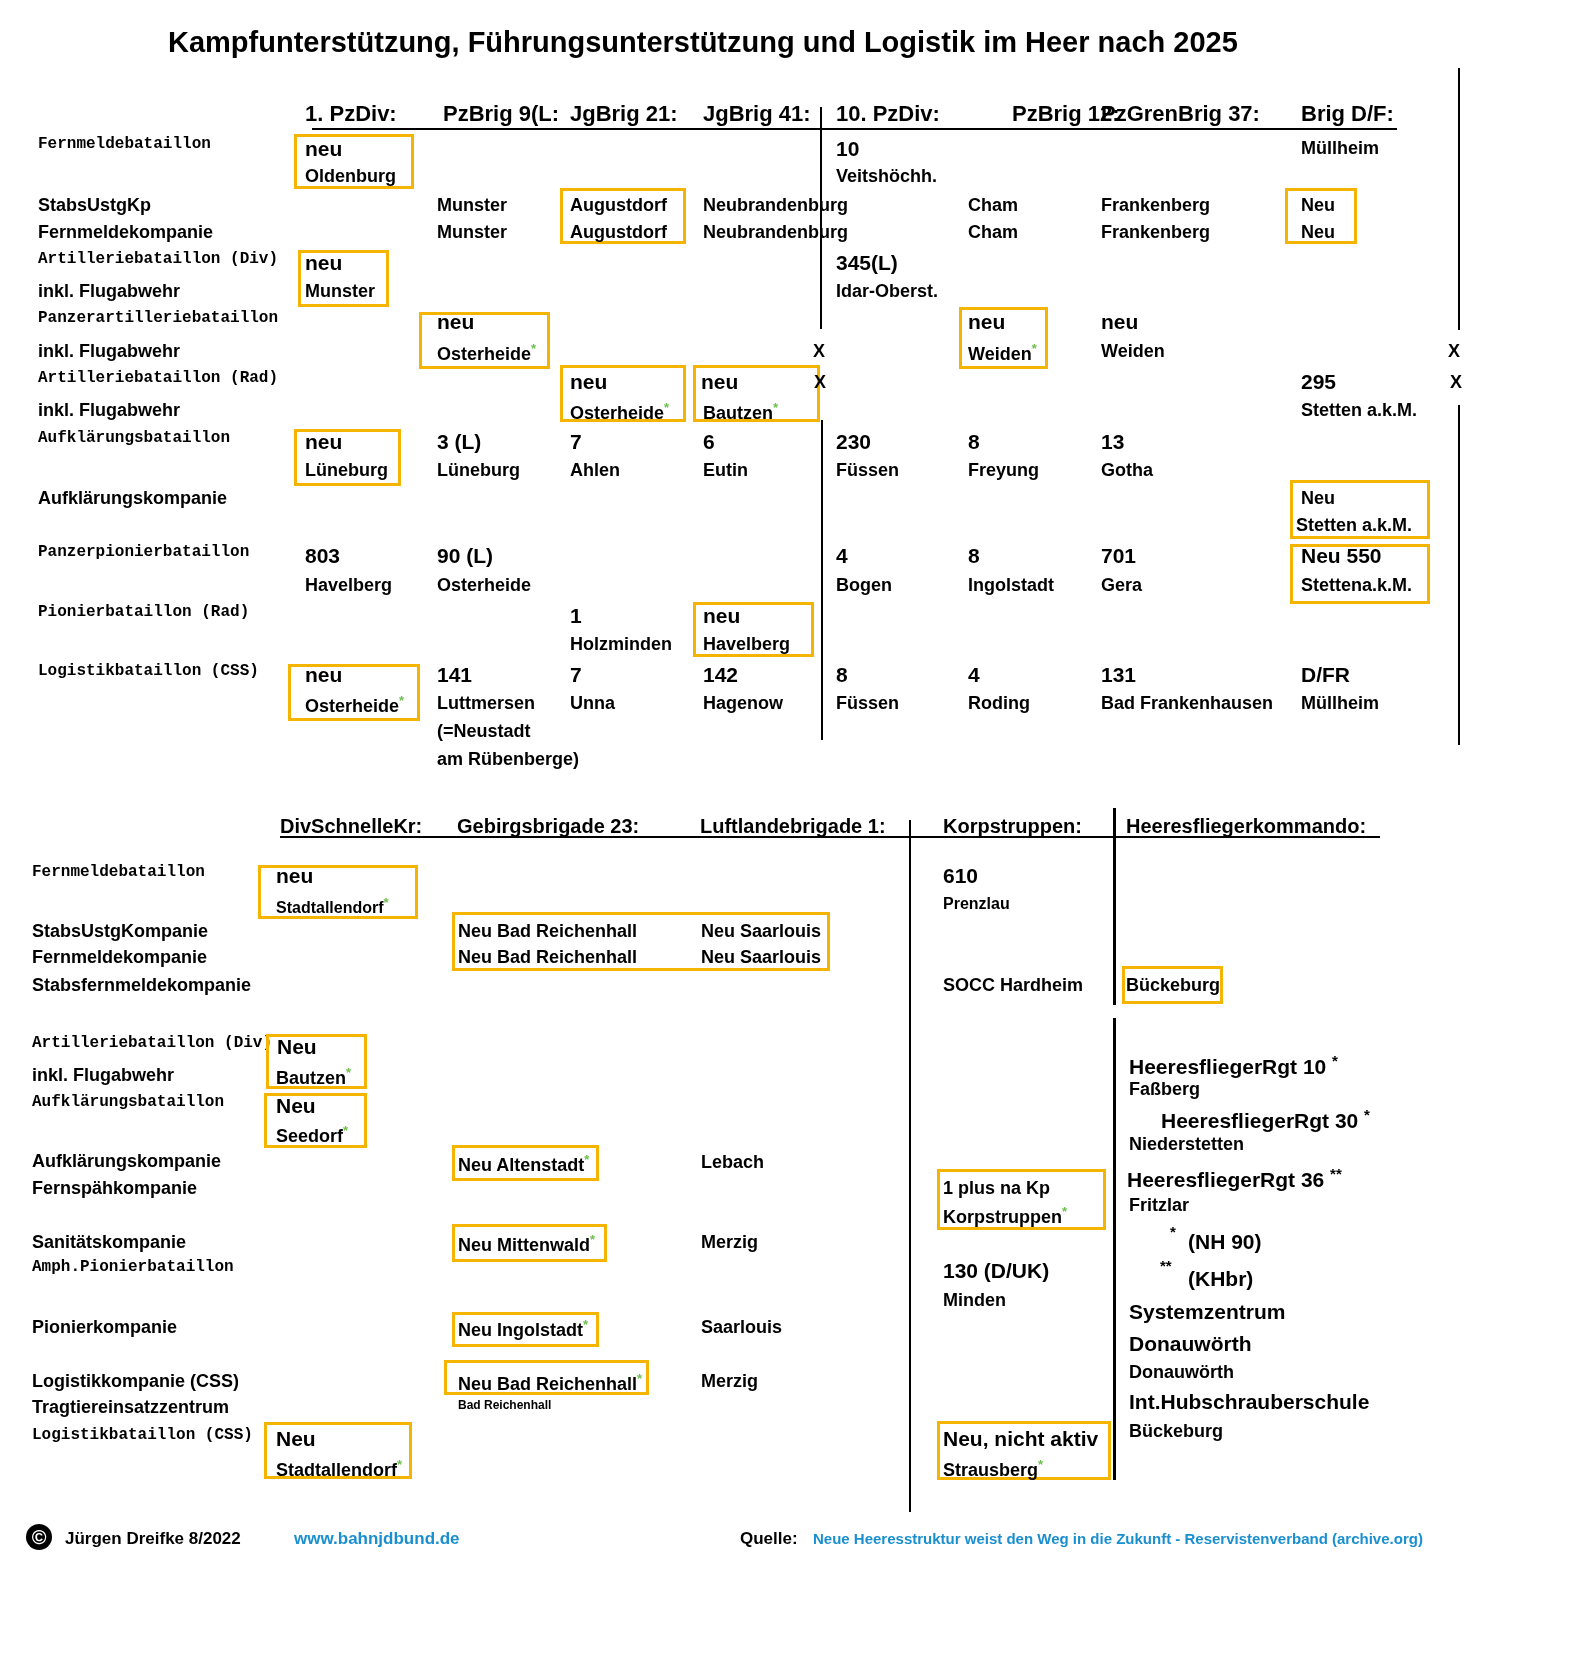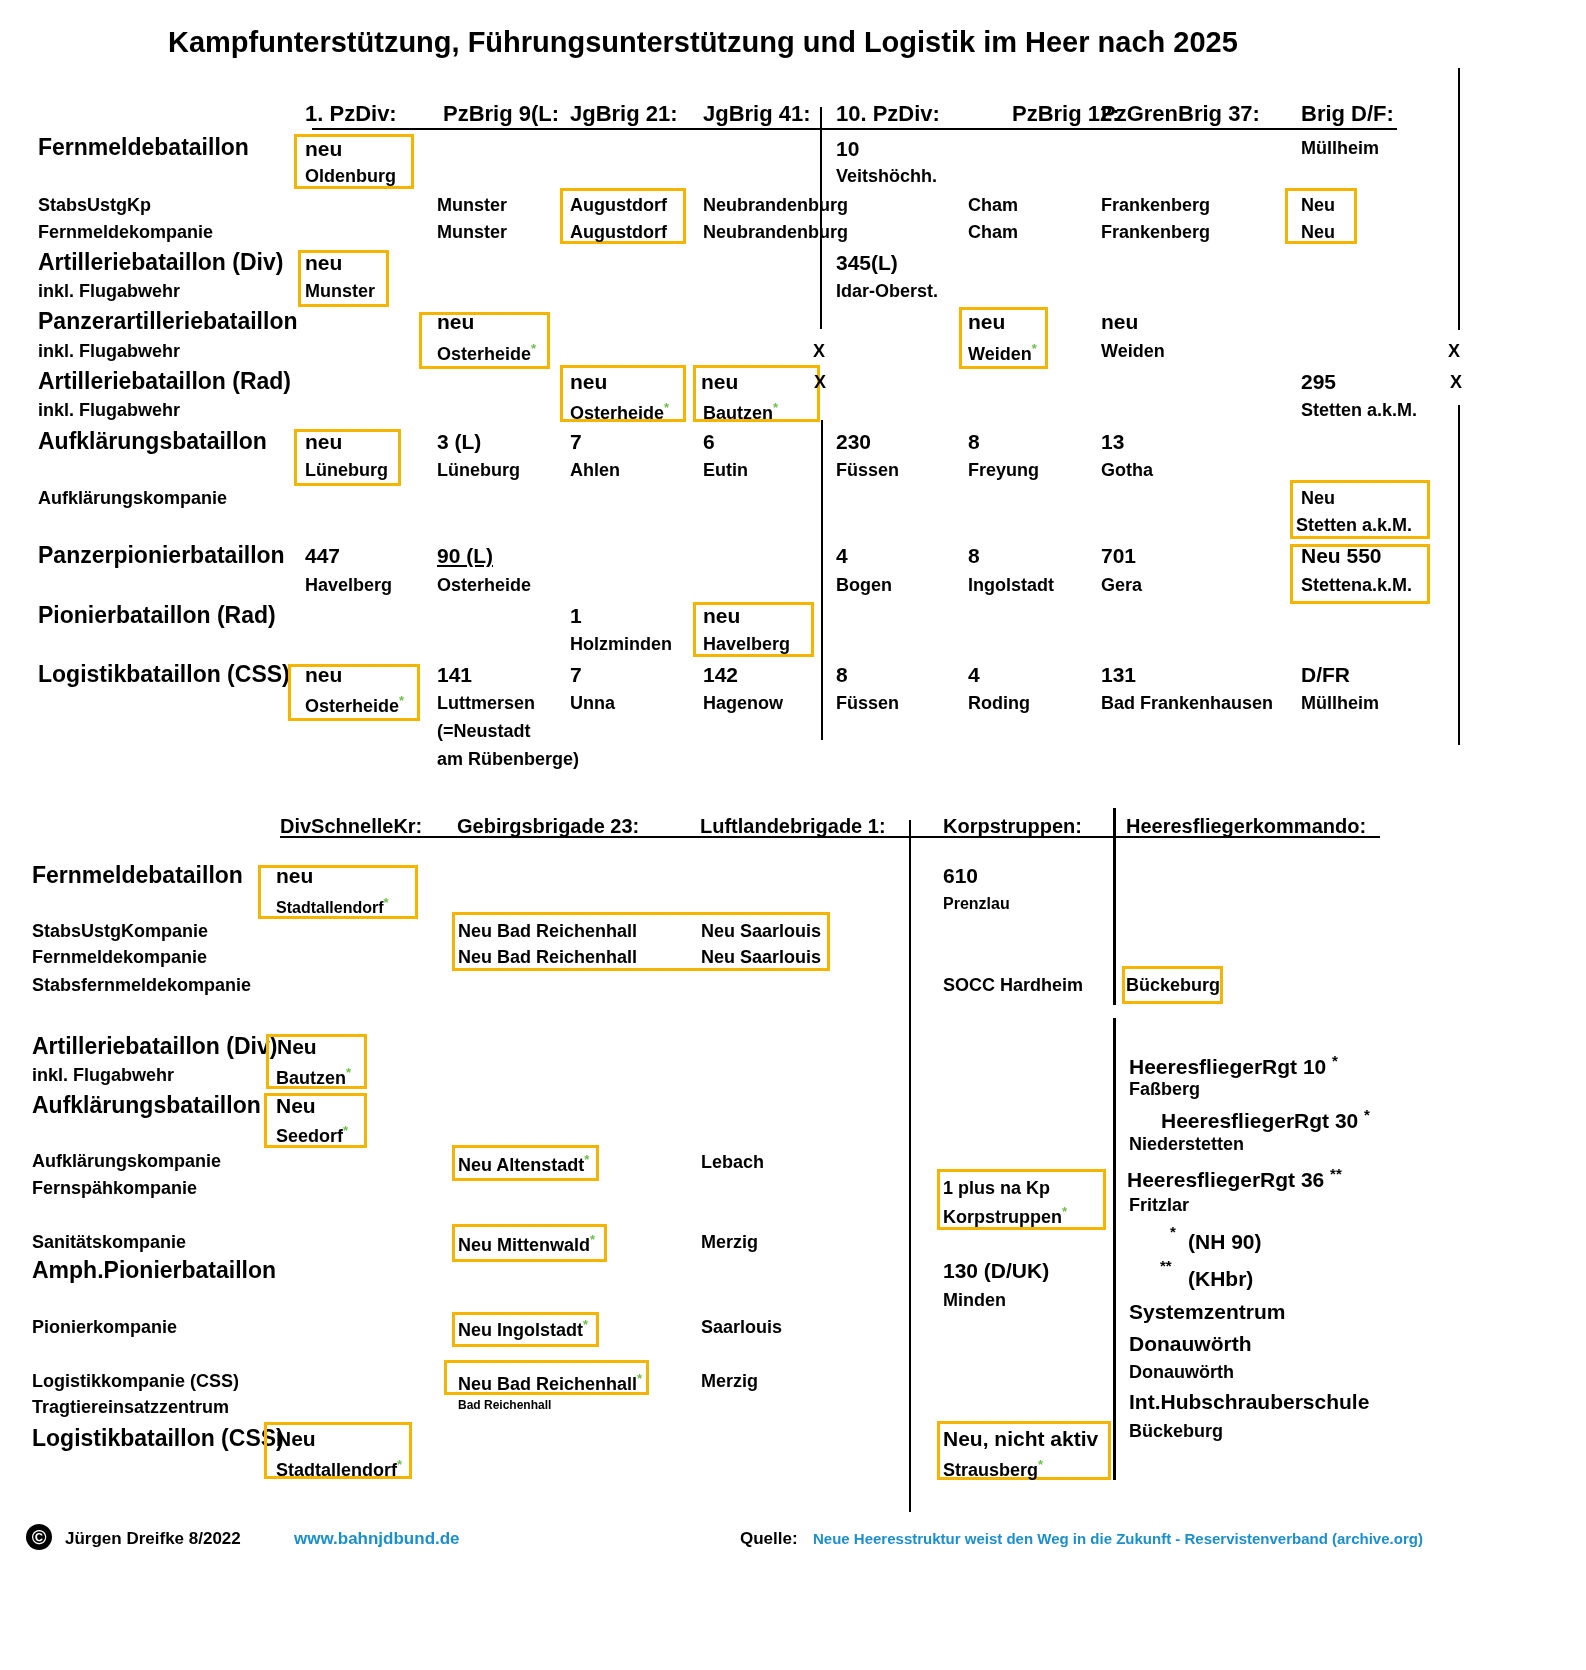--- a/index.html
+++ b/index.html
@@ -1,20 +1,20 @@
 <!DOCTYPE html>
 <html><head>
 <meta charset="utf-8">
 <style>
   html, body { margin:0; padding:0; background:#ffffff; }
   body { width:1586px; height:1670px; position:relative; overflow:hidden;
          font-family:"Liberation Sans", "DejaVu Sans", sans-serif; color:#000; }
   .t { position:absolute; white-space:nowrap; font-weight:bold; line-height:1; }
   .title { font-size:29px; }
-  .h1 { font-size:23px; }
+  .h1 { font-size:16px;font-family:Liberation Mono, monospace; }
   .h3 { font-size:18px; }
   .cell { font-size:21px; }
   .cell2 { font-size:18px; }
   .hdr { font-size:22px; }
   .hdr2 { font-size:20px; }
   .box { position:absolute; border:3px solid #f5b400; box-sizing:border-box; }
   .ast { color:#6cc04a; font-size:13px; vertical-align:super; }
   .line { position:absolute; background:#000; }
   .blue { color:#1a8fd0; }
   .foot { font-size:17px; }
@@ -114,23 +114,23 @@
 <div class="t cell2" style="left:968px;top:461px;">Freyung</div>
 <div class="t cell" style="left:1101px;top:431px;">13</div>
 <div class="t cell2" style="left:1101px;top:461px;">Gotha</div>
 
 <div class="t h3" style="left:38px;top:489px;">Aufklärungskompanie</div>
 <div class="box" style="left:1290px;top:480px;width:140px;height:59px;"></div>
 <div class="t cell2" style="left:1301px;top:489px;">Neu</div>
 <div class="t cell2" style="left:1296px;top:516px;">Stetten a.k.M.</div>
 
 <div class="t h1" style="left:38px;top:544px;">Panzerpionierbataillon</div>
-<div class="t cell" style="left:305px;top:545px;">447</div>
+<div class="t cell" style="left:305px;top:545px;">803</div>
 <div class="t cell2" style="left:305px;top:576px;">Havelberg</div>
-<div class="t cell" style="left:437px;top:545px;text-decoration:underline;">90 (L)</div>
+<div class="t cell" style="left:437px;top:545px;">90 (L)</div>
 <div class="t cell2" style="left:437px;top:576px;">Osterheide</div>
 <div class="t cell" style="left:836px;top:545px;">4</div>
 <div class="t cell2" style="left:836px;top:576px;">Bogen</div>
 <div class="t cell" style="left:968px;top:545px;">8</div>
 <div class="t cell2" style="left:968px;top:576px;">Ingolstadt</div>
 <div class="t cell" style="left:1101px;top:545px;">701</div>
 <div class="t cell2" style="left:1101px;top:576px;">Gera</div>
 <div class="box" style="left:1290px;top:544px;width:140px;height:60px;"></div>
 <div class="t cell" style="left:1301px;top:545px;">Neu 550</div>
 <div class="t cell2" style="left:1301px;top:576px;">Stettena.k.M.</div>

